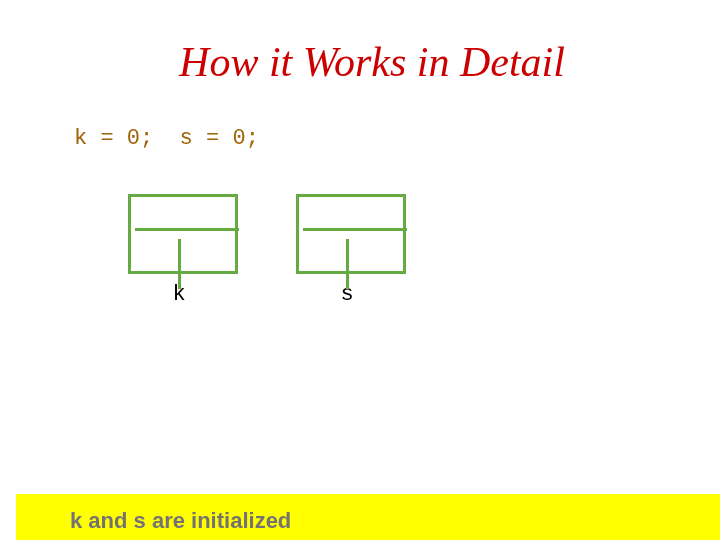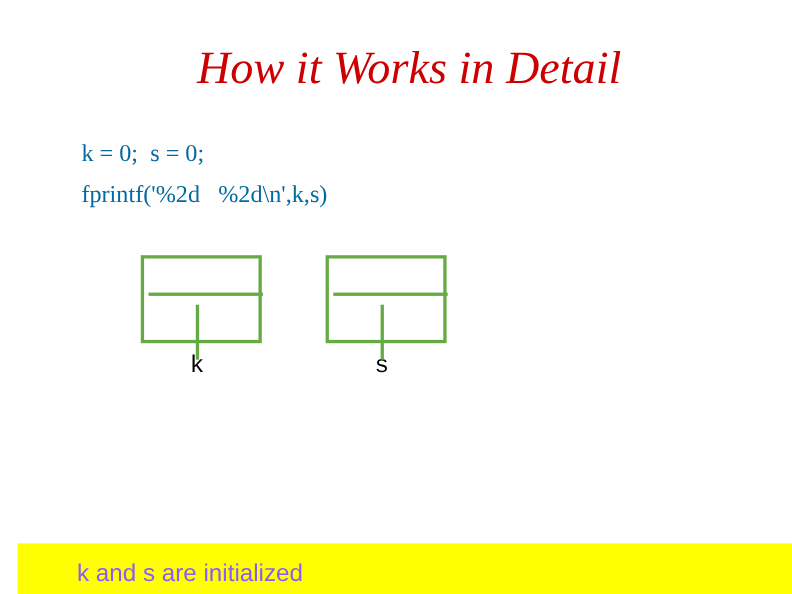--- a/index.html
+++ b/index.html
@@ -38,23 +38,23 @@
       font-weight: normal;
       font-family: 'Times New Roman', serif;
     }
 
     .content-area {
       padding: 10px 50px 0 50px;
       flex: 1;
     }
 
     .code-block {
-      font-family: Liberation Serif, serif;
+      font-family: Liberation Mono, monospace;
       font-size: 22px;
-      color: #0369a1;
+      color: #a16207;
       line-height: 1.55;
       margin-bottom: 12px;
     }
 
     .code-line {
       display: block;
       white-space: pre;
     }
 
     .diagram-area {
@@ -113,37 +113,36 @@
       background: #ffff00;
       padding: 10px 50px;
       min-height: 44px;
       display: flex;
       align-items: center;
     }
 
     .bottom-text {
       font-family: Arial, sans-serif;
       font-size: 22px;
-      color: #8b5cf6;
-      font-weight: normal;
+      color: #737373;
+      font-weight: bold;
     }
   </style>
 </head>
 <body>
 
 <div class="slide-container">
 
   <div class="title-area">
     <h1 class="slide-title">How it Works in Detail</h1>
   </div>
 
   <div class="content-area">
     <div class="code-block">
       <span class="code-line">k = 0;  s = 0;</span>
-      <span class="code-line">fprintf('%2d   %2d\n',k,s)</span>
     </div>
 
     <div class="diagram-area">
       <div class="variable-box">
         <div class="box-outer">
           <div class="box-inner-top"></div>
           <div class="box-inner-row">
             <div class="box-inner-left"></div>
             <div class="box-inner-right"></div>
           </div>

